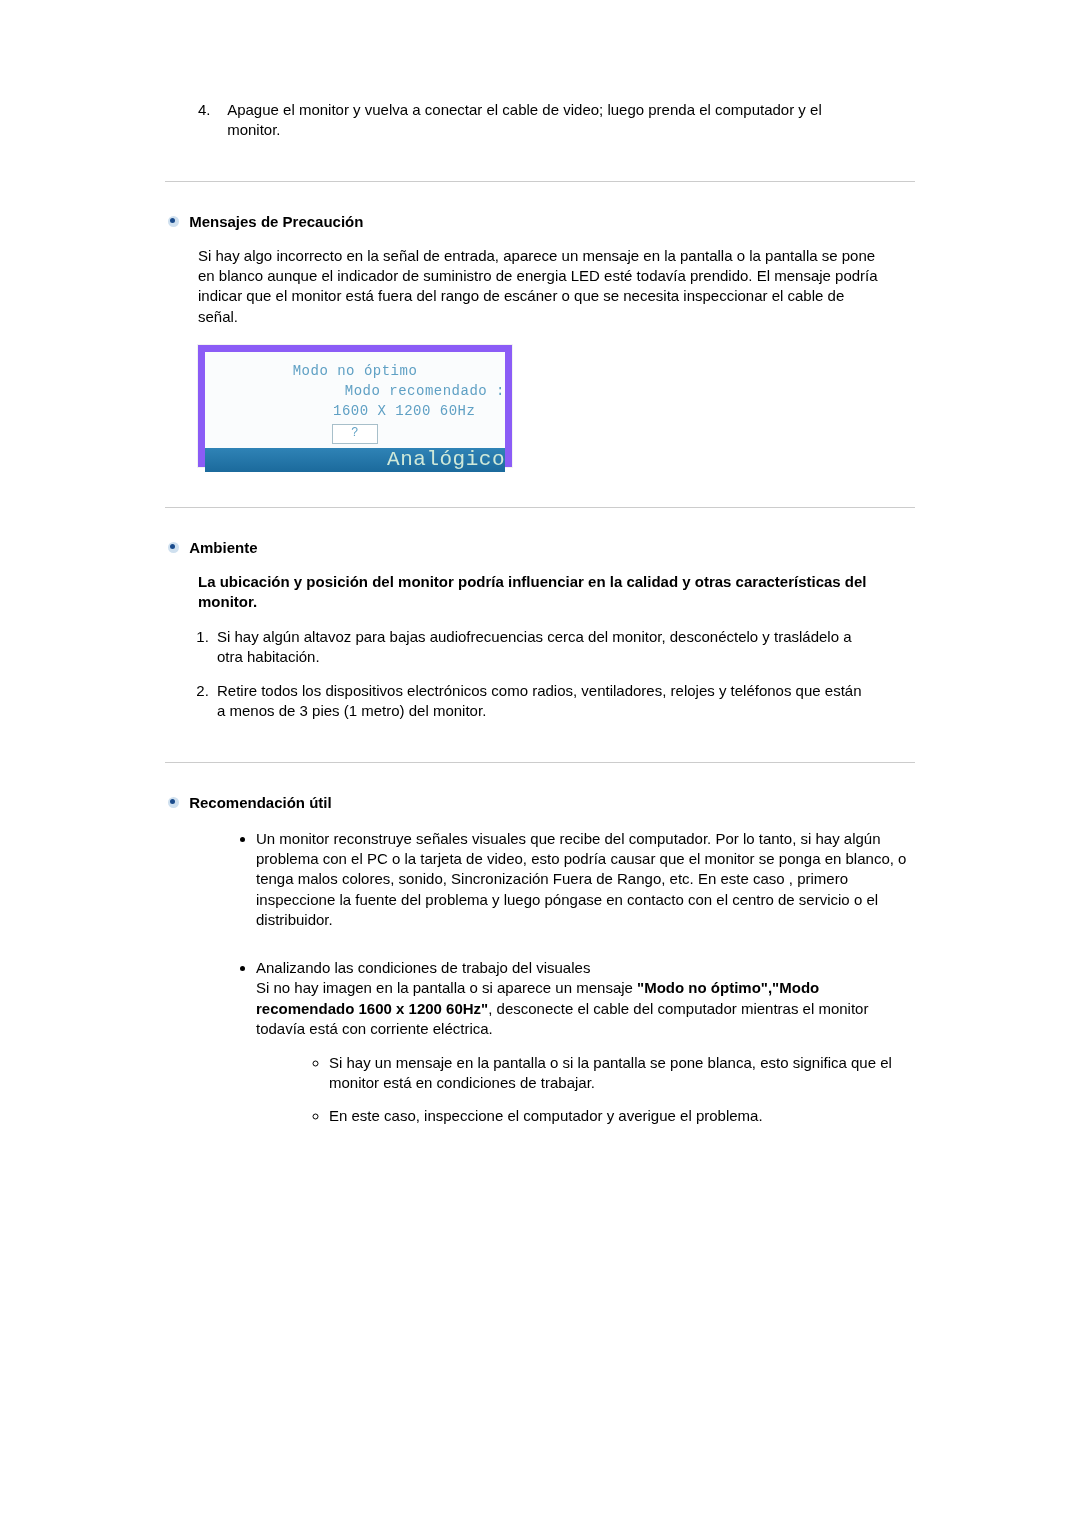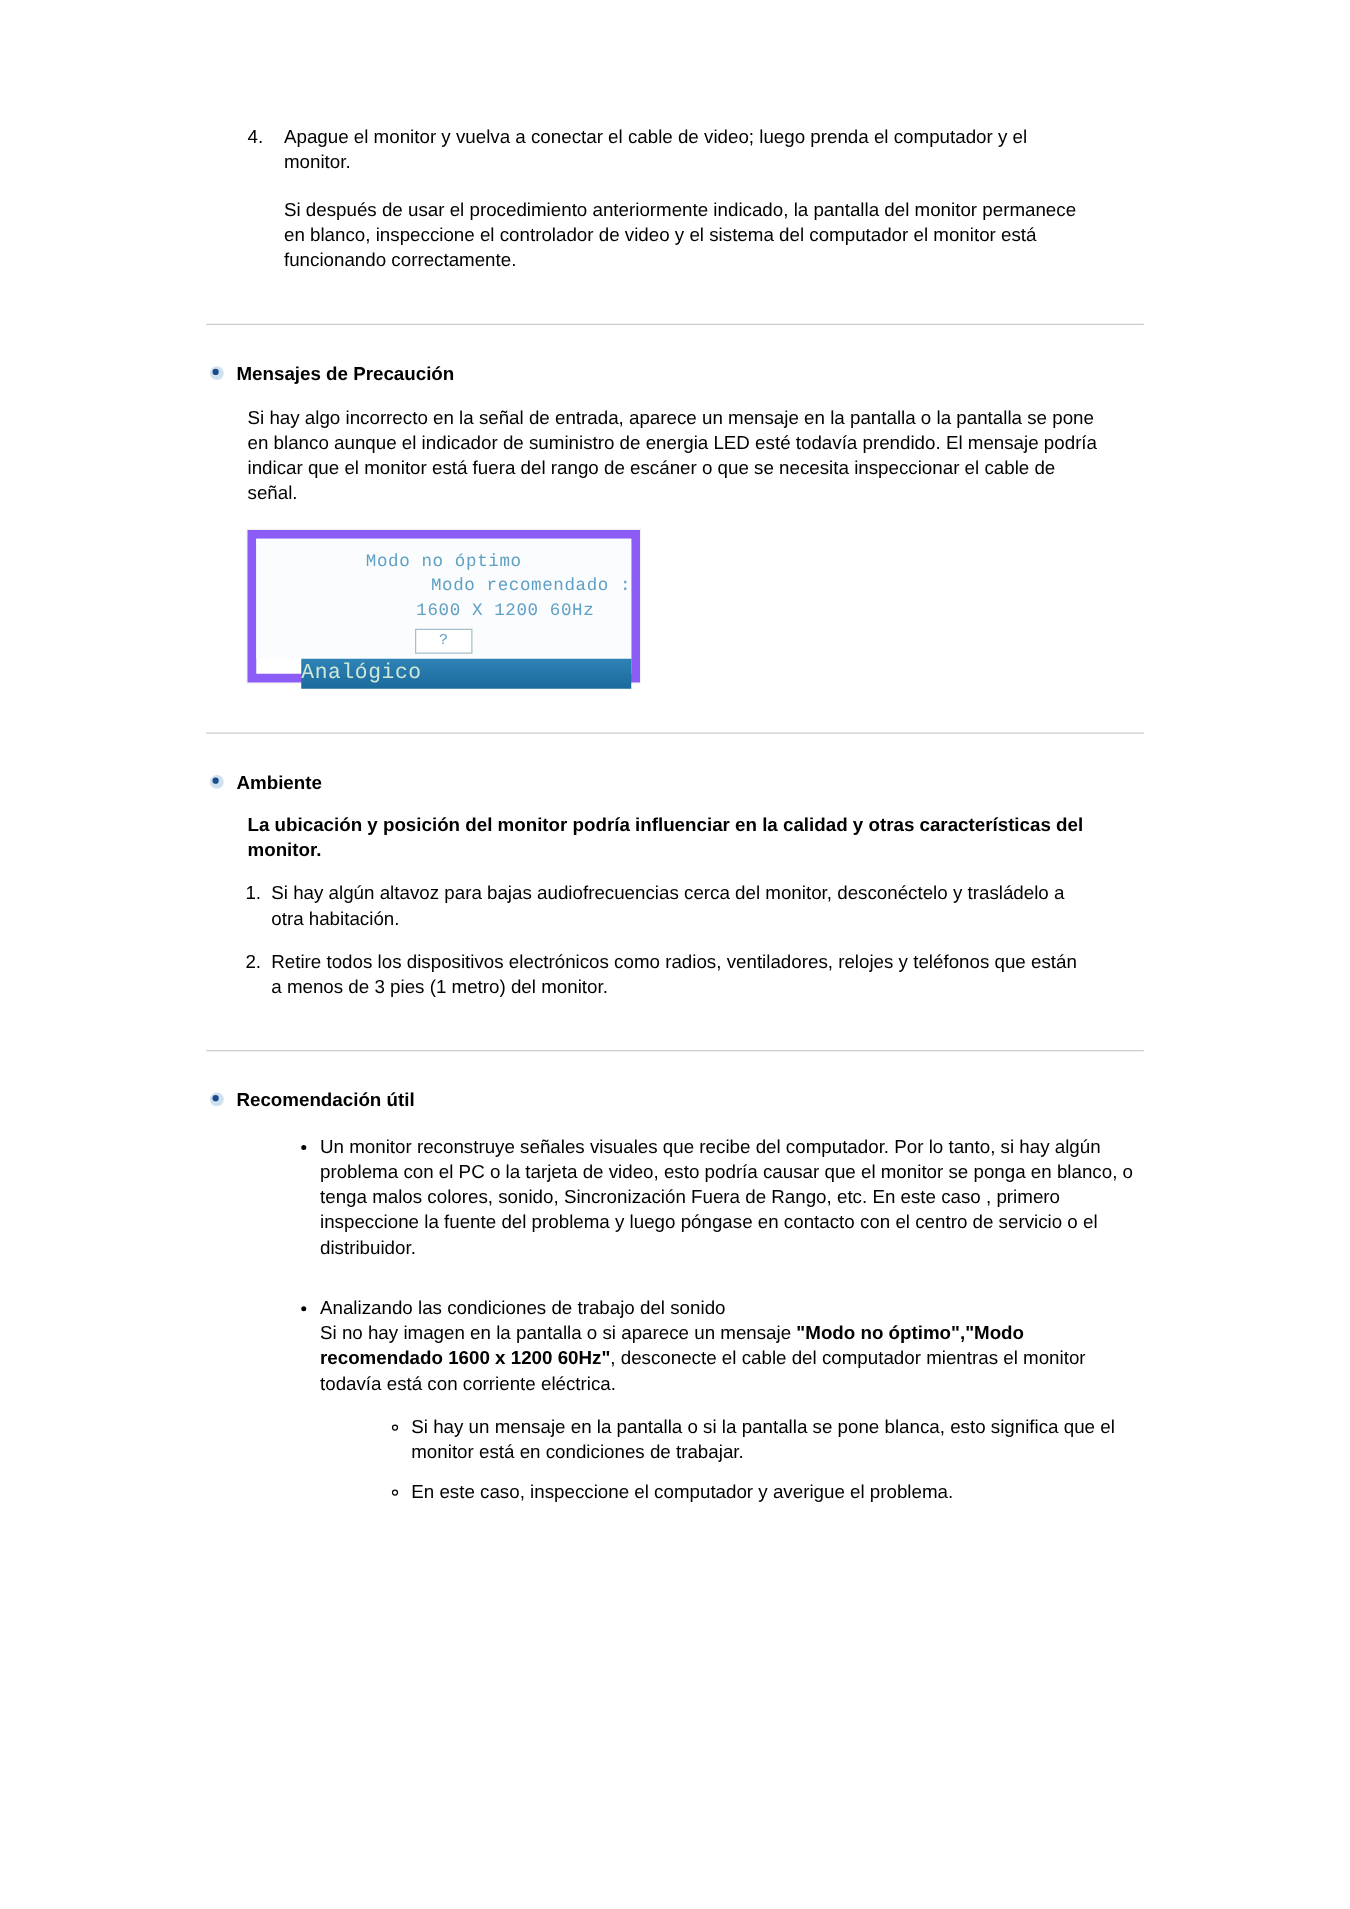--- a/index.html
+++ b/index.html
@@ -52,32 +52,31 @@
   .osd-top .l1{display:block;}
   .osd-top .l2{display:block;margin-top:1px;text-align:right;padding-left:62px;}
   .osd-top .l3{display:block;margin-top:1px;text-align:left;padding-left:128px;}
   .osd-btn{
     width:44px;height:18px;margin:4px auto 0 auto;
     border:1px solid #a7bfca;background:#fff;
     color:#5fa0c4;font-size:12px;line-height:16px;
   }
   .osd-bar{
     height:24px;background:linear-gradient(#2f83b6,#1b6a9c);
-    color:#cfe9d9;text-align:left;font-size:17px;
-    line-height:24px;letter-spacing:.5px;margin-left:36px;
+    color:#cfe9d9;text-align:right;font-size:21px;
+    line-height:24px;letter-spacing:.5px;
   }
 </style>
 </head>
 <body>
 
 <div class="step4">
   <span class="num">4.</span>
   <span class="txt">
     <span>Apague el monitor y vuelva a conectar el cable de video; luego prenda el computador y el monitor.</span>
-    <span class="follow" style="display:block;">Si después de usar el procedimiento anteriormente indicado, la pantalla del monitor permanece en blanco, inspeccione el controlador de video y el sistema del computador el monitor está funcionando correctamente.</span>
   </span>
 </div>
 
 <hr class="rule">
 
 <div class="sec-head">
   <span class="bullet-dot"></span>
   <span class="sec-title">Mensajes de Precaución</span>
 </div>
 <div class="sec-body">Si hay algo incorrecto en la señal de entrada, aparece un mensaje en la pantalla o la pantalla se pone en blanco aunque el indicador de suministro de energia LED esté todavía prendido. El mensaje podría indicar que el monitor está fuera del rango de escáner o que se necesita inspeccionar el cable de señal.</div>
@@ -106,20 +105,20 @@
 
 <hr class="rule">
 
 <div class="sec-head">
   <span class="bullet-dot"></span>
   <span class="sec-title">Recomendación útil</span>
 </div>
 <ul class="rec">
   <li>Un monitor reconstruye señales visuales que recibe del computador. Por lo tanto, si hay algún problema con el PC o la tarjeta de video, esto podría causar que el monitor se ponga en blanco, o tenga malos colores, sonido, Sincronización Fuera de Rango, etc. En este caso , primero inspeccione la fuente del problema y luego póngase en contacto con el centro de servicio o el distribuidor.</li>
   <li>
-    <span>Analizando las condiciones de trabajo del sonido</span><br>
+    <span>Analizando las condiciones de trabajo del visuales</span><br>
     <span>Si no hay imagen en la pantalla o si aparece un mensaje </span><span class="bold">"Modo no óptimo","Modo recomendado 1600 x 1200 60Hz"</span><span>, desconecte el cable del computador mientras el monitor todavía está con corriente eléctrica.</span>
     <ul>
       <li>Si hay un mensaje en la pantalla o si la pantalla se pone blanca, esto significa que el monitor está en condiciones de trabajar.</li>
       <li>En este caso, inspeccione el computador y averigue el problema.</li>
     </ul>
   </li>
 </ul>
 
 </body></html>

